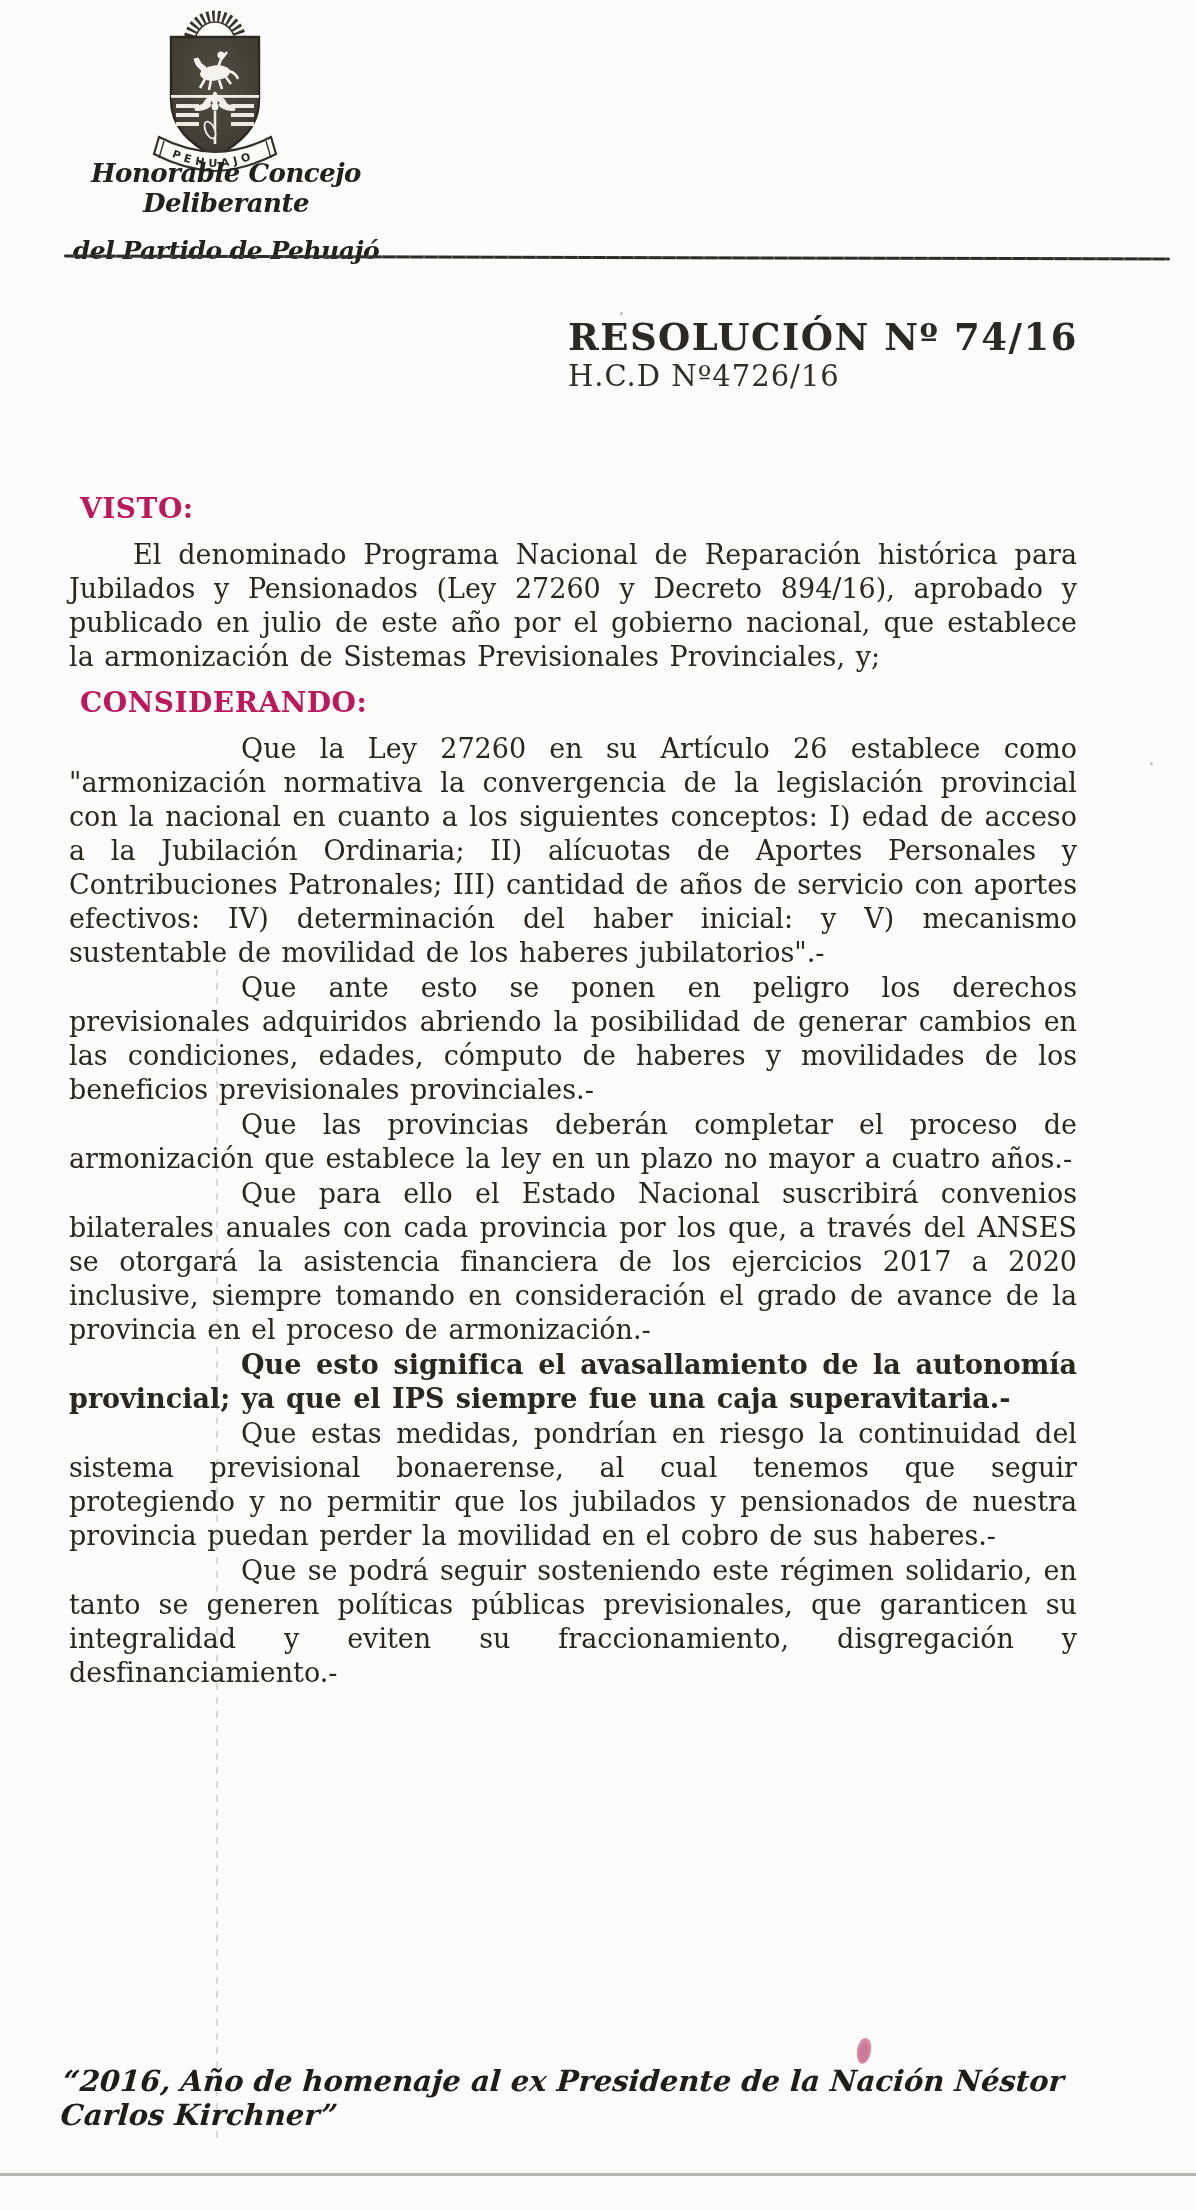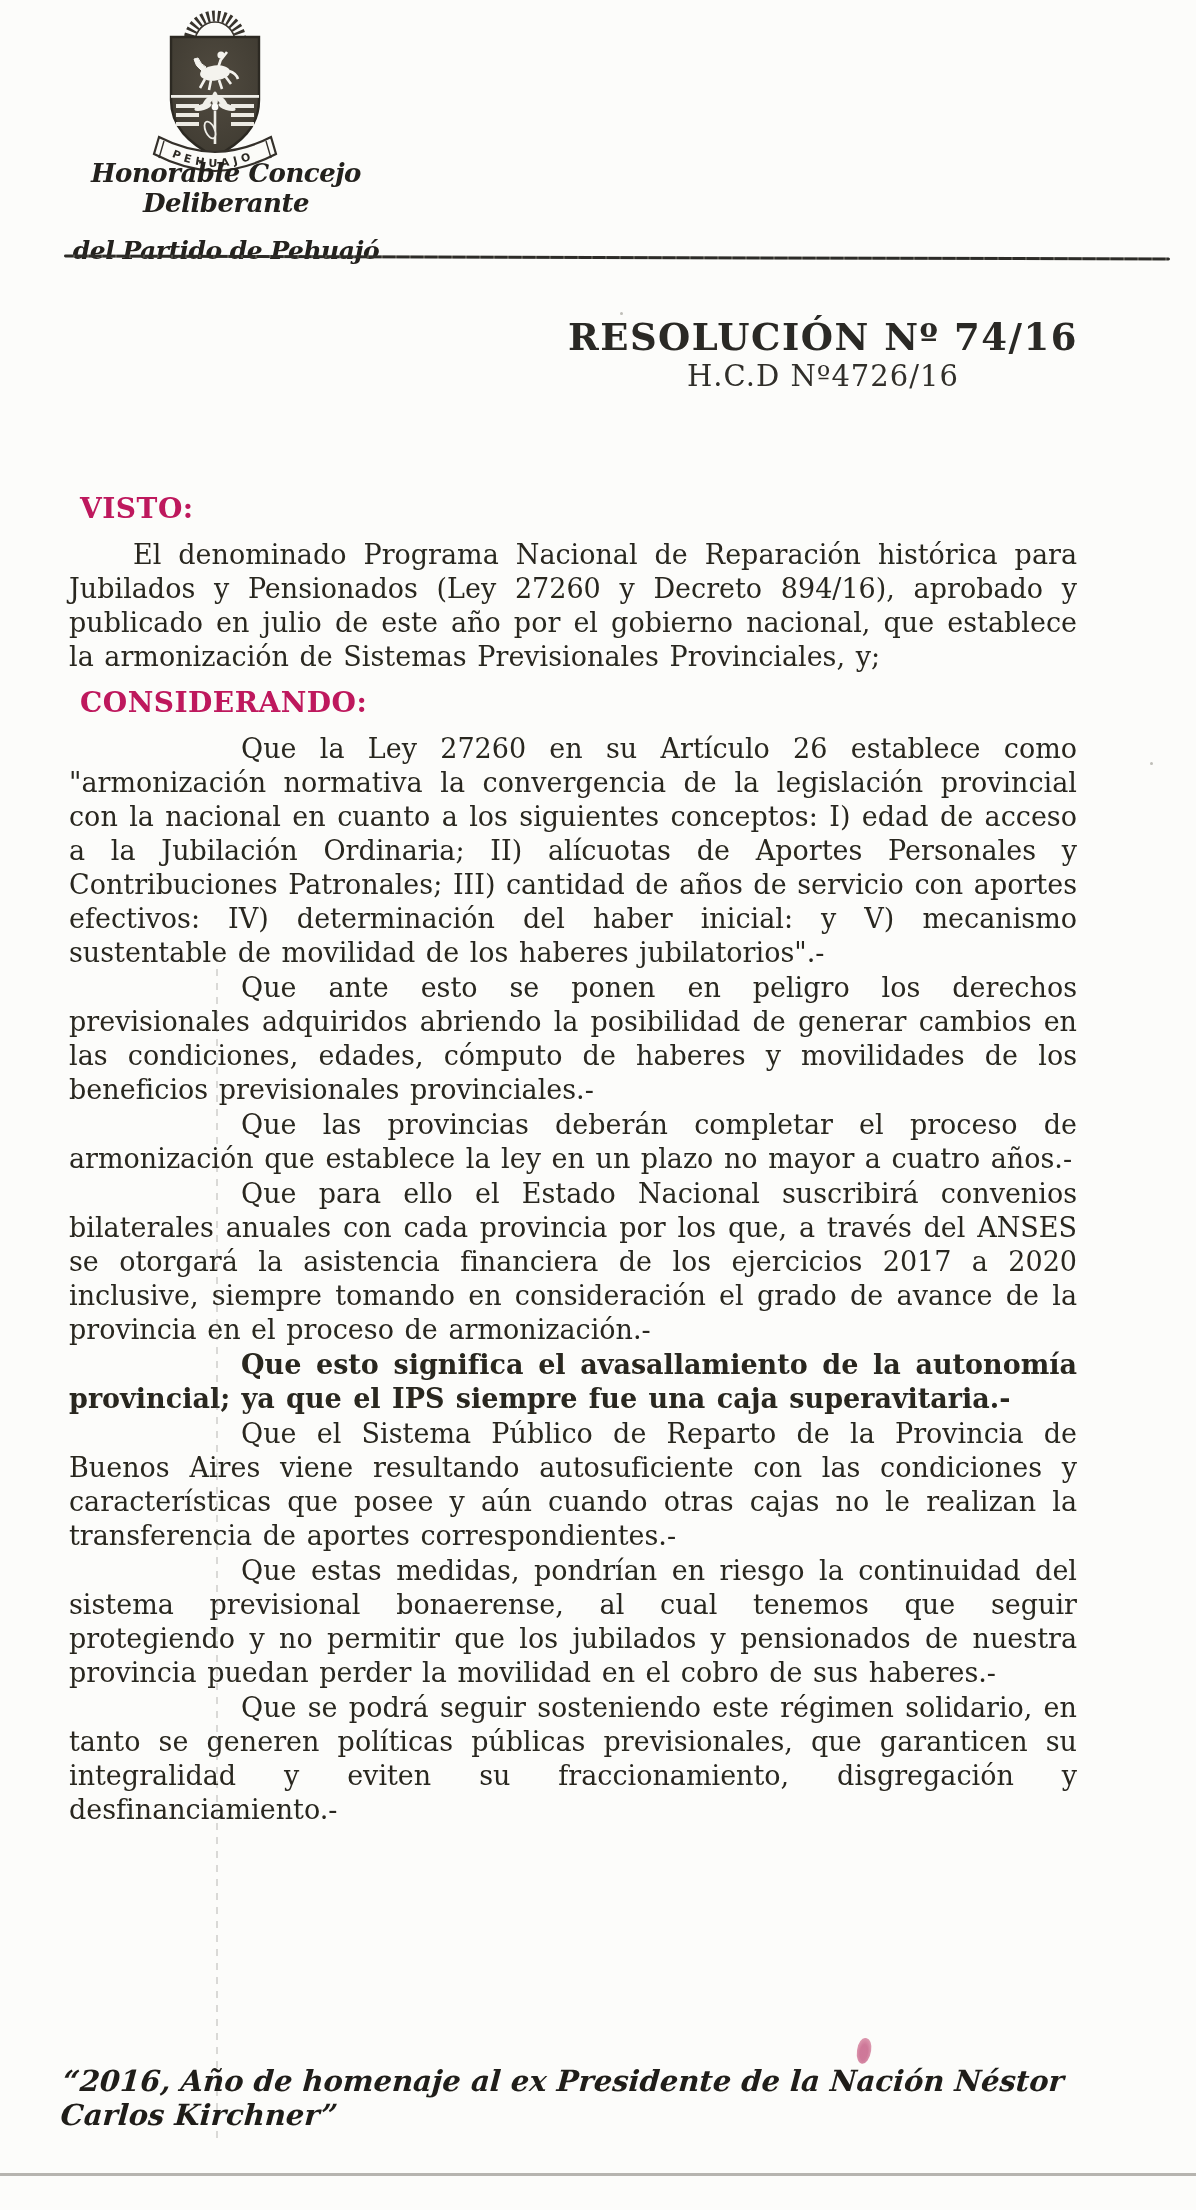--- a/index.html
+++ b/index.html
@@ -12,21 +12,21 @@
   .org{position:absolute;left:34px;top:158px;width:384px;text-align:center;
        font-style:italic;font-weight:bold;color:#23211d;}
   .org-line1{font-size:26px;line-height:30px;letter-spacing:-0.5px;}
   .org-line2{font-size:25px;line-height:29px;margin-top:18px;letter-spacing:-0.5px;}
   .top-rule{
     position:absolute;left:64px;top:256px;width:1106px;height:3px;border-radius:2px;
     background:repeating-linear-gradient(90deg,#2d2c28 0 9px,#55534c 9px 11px,#2d2c28 11px 14px);
     transform:rotate(0.15deg);
   }
   
-  .title-block{position:absolute;right:118px;top:316px;text-align:center;}
+  .title-block{position:absolute;right:118px;top:316px;text-align:left;}
   .res-title{font-size:37px;line-height:42px;font-weight:bold;letter-spacing:1.5px;color:#2a2925;}
   .res-sub{font-size:29px;line-height:34px;margin-top:1px;letter-spacing:1px;color:#312f2a;}
   
   .body-text{
     position:absolute;left:68px;top:480px;width:1010px;
     font-size:27px;line-height:34px;text-align:justify;word-spacing:2px;color:#29271f;
   }
   .body-text h2{font-size:28px;line-height:34px;margin:12px;font-weight:bold;letter-spacing:0.5px;color:#be185d;}
   .body-text p{margin:1px;}
   .ind-small{text-indent:64px;}
@@ -130,21 +130,20 @@
   <main class="body-text">
     <h2>VISTO:</h2>
     <p class="ind-small">El denominado Programa Nacional de Reparación histórica para Jubilados y Pensionados (Ley 27260 y Decreto 894/16), aprobado y publicado en julio de este año por el gobierno nacional, que establece la armonización de Sistemas Previsionales Provinciales, y;</p>
 
     <h2 class="mt56">CONSIDERANDO:</h2>
     <p class="ind-big">Que la Ley 27260 en su Artículo 26 establece como "armonización normativa la convergencia de la legislación provincial con la nacional en cuanto a los siguientes conceptos: I) edad de acceso a la Jubilación Ordinaria; II) alícuotas de Aportes Personales y Contribuciones Patronales; III) cantidad de años de servicio con aportes efectivos: IV) determinación del haber inicial: y V) mecanismo sustentable de movilidad de los haberes jubilatorios".-</p>
     <p class="ind-big mt45">Que ante esto se ponen en peligro los derechos previsionales adquiridos abriendo la posibilidad de generar cambios en las condiciones, edades, cómputo de haberes y movilidades de los beneficios previsionales provinciales.-</p>
     <p class="ind-big mt34">Que las provincias deberán completar el proceso de armonización que establece la ley en un plazo no mayor a cuatro años.-</p>
     <p class="ind-big mt28">Que para ello el Estado Nacional suscribirá convenios bilaterales anuales con cada provincia por los que, a través del ANSES se otorgará la asistencia financiera de los ejercicios 2017 a 2020 inclusive, siempre tomando en consideración el grado de avance de la provincia en el proceso de armonización.-</p>
     <p class="ind-big mt32">Que esto significa el avasallamiento de la autonomía provincial; ya que el IPS siempre fue una caja superavitaria.-</p>
-    <p class="ind-big mt31">Que el Sistema Público de Reparto de la Provincia de Buenos Aires viene resultando autosuficiente con las condiciones y características que posee y aún cuando otras cajas no le realizan la transferencia de aportes correspondientes.-</p>
     <p class="ind-big mt37">Que estas medidas, pondrían en riesgo la continuidad del sistema previsional bonaerense, al cual tenemos que seguir protegiendo y no permitir que los jubilados y pensionados de nuestra provincia puedan perder la movilidad en el cobro de sus haberes.-</p>
     <p class="ind-big mt31">Que se podrá seguir sosteniendo este régimen solidario, en tanto se generen políticas públicas previsionales, que garanticen su integralidad y eviten su fraccionamiento, disgregación y desfinanciamiento.-</p>
   </main>
 
   <div class="fold-line"></div>
   <div class="pink-mark"></div>
   <div class="speck" style="left:620px;top:312px;width:3px;height:3px;"></div>
   <div class="speck" style="left:830px;top:652px;width:4px;height:2px;"></div>
   <div class="speck" style="left:1150px;top:762px;width:3px;height:3px;"></div>
   <div class="speck" style="left:588px;top:1642px;width:3px;height:3px;"></div>

